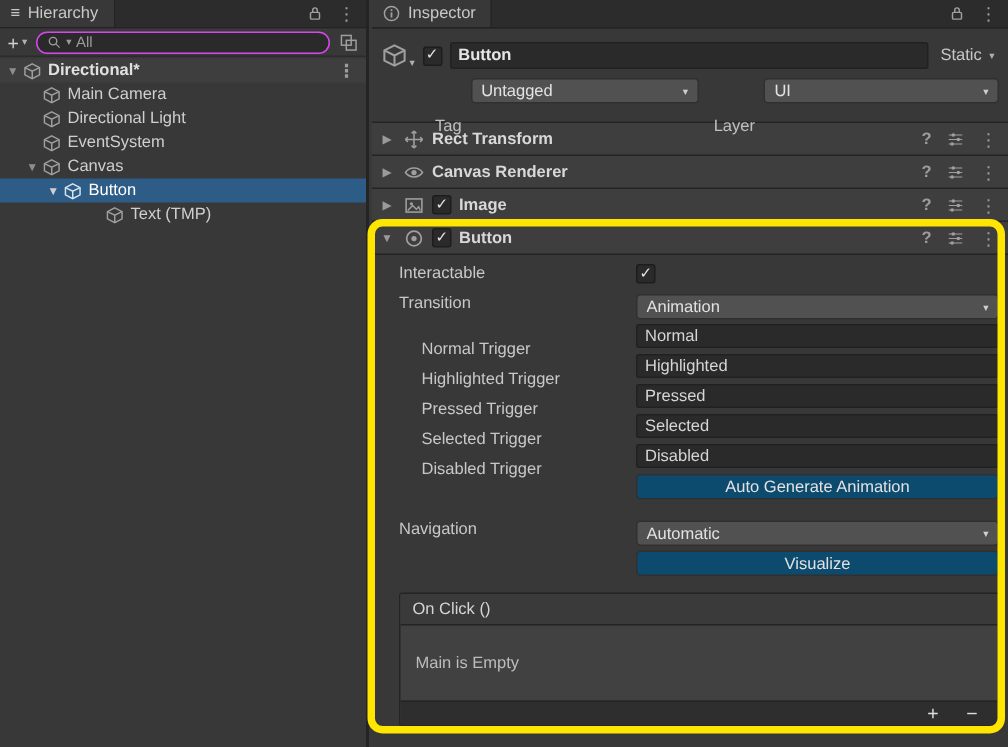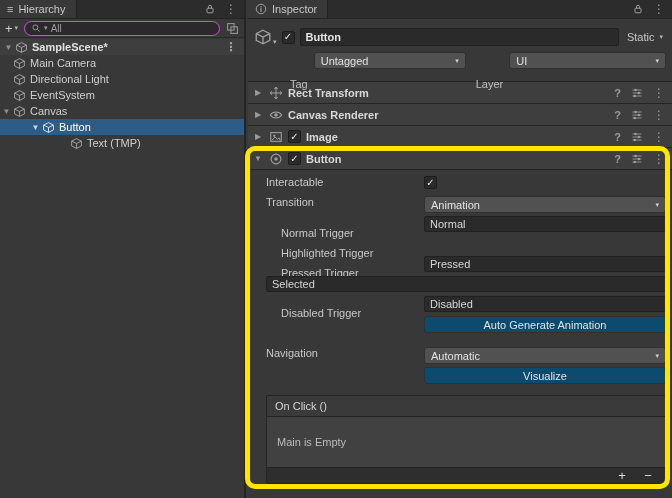--- a/index.html
+++ b/index.html
@@ -29,21 +29,21 @@
   .search { flex:1; height:15px; background:#2a2a2a; border:1px solid #d946ef; border-radius:8px; display:flex; align-items:center; gap:3px; padding:0 6px; color:#9c9c9c; font-size:10px; }
   .search .caret { font-size:7px; }
 
   
   .tree { padding-top:1px; }
   .trow { height:16px; display:flex; align-items:center; color:#cfcfcf; }
   .trow .tri { flex:0 0 13px; text-align:center; font-size:8px; color:#8e8e8e; }
   .trow .slot { flex:0 0 13px; }
   .trow svg { flex:0 0 13px; margin-right:4px; }
   .scene-row { background:#3e3e3e; font-weight:bold; color:#e0e0e0; padding-left:2px; }
-  .lv1 { }
+  .lv1 { padding-left:15px; }
   .lv2 { padding-left:29px; }
   .lv3 { padding-left:57px; }
   .sel { background:#2d5c87; color:#ffffff; }
   .kebab-right { margin-left:auto; padding-right:7px; }
 
   
   .go-header { padding:8px 6px 8px 6px; }
   .go-row1 { display:flex; align-items:center; gap:5px; height:20px; }
   .go-cube { display:flex; align-items:flex-end; gap:1px; }
   .go-cube .caret { font-size:7px; color:#b0b0b0; }
@@ -171,21 +171,21 @@
           <use href="#sym-pick"></use>
         </svg>
     </div>
 
     <div class="tree">
       <div class="trow scene-row">
         <span class="tri">▼</span>
         <svg class="ic" width="13" height="13">
             <use href="#sym-cube"></use>
           </svg>
-        <span>SampleScene*</span>
+        <span>Directional*</span>
         <span class="kebab kebab-right">⋮</span>
       </div>
       <div class="trow lv1">
         <span class="slot"></span>
         <svg class="ic" width="13" height="13">
             <use href="#sym-cube"></use>
           </svg>
         <span>Main Camera</span>
       </div>
       <div class="trow lv1">
@@ -362,30 +362,36 @@
       <div class="prow">
         <span class="plabel indent">Normal Trigger</span>
         <div class="pvalue">
           <div class="tfield">
               <span>Normal</span>
             </div>
         </div>
       </div>
       <div class="prow">
         <span class="plabel indent">Highlighted Trigger</span>
+        <div class="pvalue">
+          <div class="tfield">
+              <span>Highlighted</span>
+            </div>
+        </div>
       </div>
       <div class="prow">
         <span class="plabel indent">Pressed Trigger</span>
         <div class="pvalue">
           <div class="tfield">
               <span>Pressed</span>
             </div>
         </div>
       </div>
       <div class="prow">
+        <span class="plabel indent">Selected Trigger</span>
         <div class="pvalue">
           <div class="tfield">
               <span>Selected</span>
             </div>
         </div>
       </div>
       <div class="prow">
         <span class="plabel indent">Disabled Trigger</span>
         <div class="pvalue">
           <div class="tfield">

